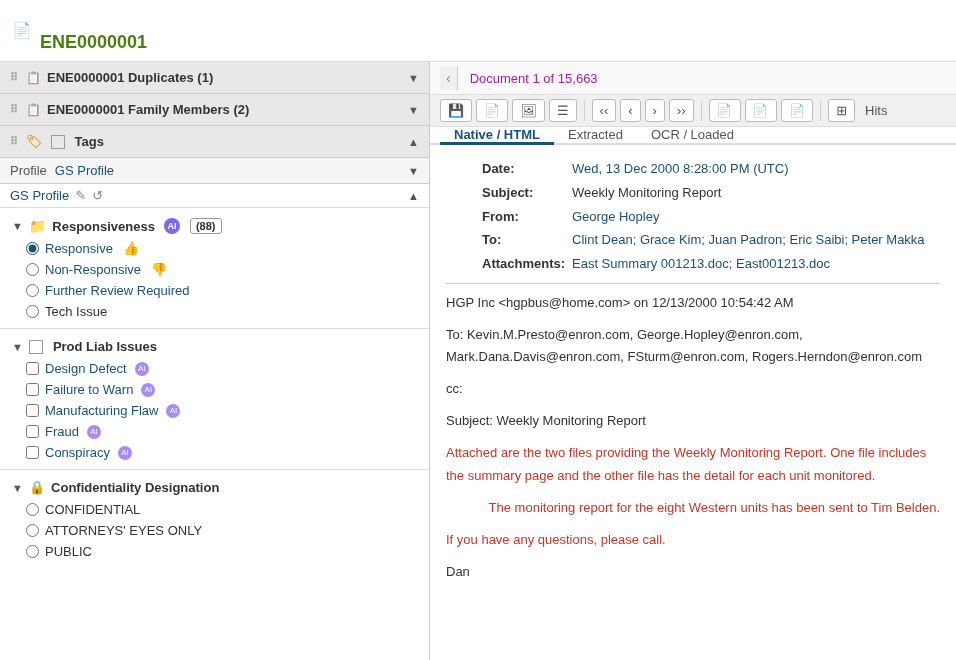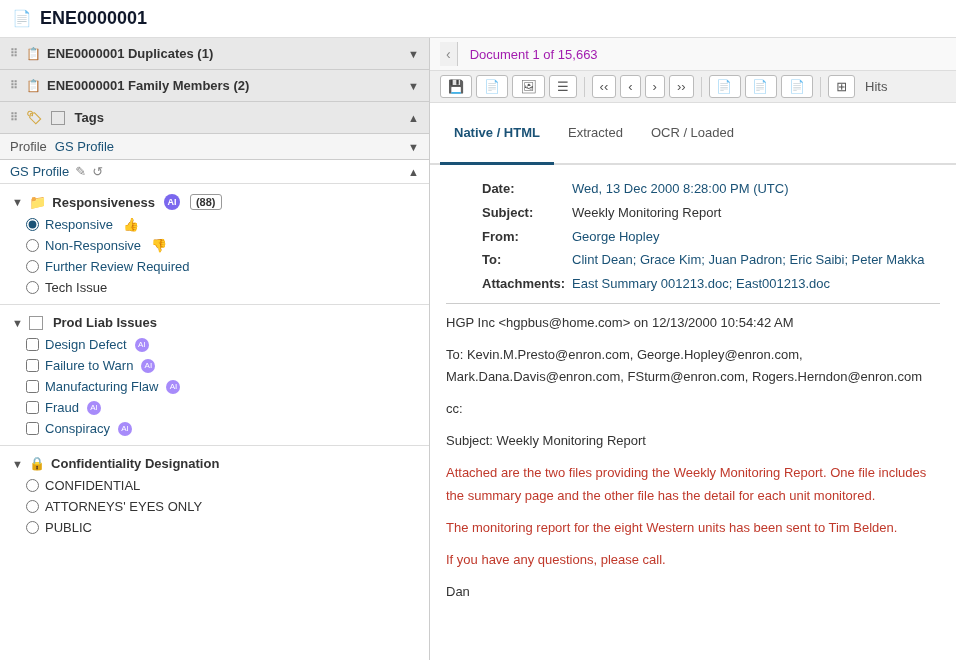--- a/index.html
+++ b/index.html
@@ -1,21 +1,21 @@
 <!DOCTYPE html>
 <html><head>
   <meta charset="utf-8">
   <style>
     * { box-sizing: border-box; margin: 0; padding: 0; }
     body { font-family: Arial, sans-serif; font-size: 13px; color: #333; background: #fff; display: flex; flex-direction: column; height: 660px; width: 956px; overflow: hidden; }
 
     
     .header { padding: 8px 12px; display: flex; align-items: center; gap: 8px; border-bottom: 1px solid #ddd; }
     .header-icon { color: #c00; font-size: 16px; }
-    .header-title { font-size: 18px; font-weight: bold; color: #0f172a; }
+    .header-title { font-size: 18px; font-weight: bold; color: #4d7c0f; margin-top: 24px; }
 
     
     .main { display: flex; flex: 1; overflow: hidden; }
 
     
     .left-panel { width: 430px; border-right: 1px solid #ccc; display: flex; flex-direction: column; overflow-y: auto; }
 
     
     .group-row { display: flex; align-items: center; justify-content: space-between; padding: 8px 10px; background: #e8e8e8; border-bottom: 1px solid #ccc; cursor: pointer; }
     .group-row-left { display: flex; align-items: center; gap: 6px; font-weight: bold; font-size: 13px; }
@@ -69,21 +69,21 @@
     .doc-count { font-size: 13px; color: #a21caf; }
 
     
     .action-toolbar { display: flex; align-items: center; gap: 4px; padding: 4px 10px; border-bottom: 1px solid #ddd; background: #f0f0f0; }
     .action-btn { background: #fff; border: 1px solid #bbb; border-radius: 3px; padding: 3px 7px; cursor: pointer; font-size: 13px; color: #555; display: flex; align-items: center; gap: 2px; }
     .action-sep { width: 1px; height: 20px; background: #ccc; margin: 0 3px; }
     .hits-label { margin-left: 6px; font-size: 13px; color: #555; }
 
     
     .doc-tabs { display: flex; border-bottom: 2px solid #ddd; background: #fff; padding: 0 10px; }
-    .doc-tab { padding: 22px 14px; font-size: 13px; cursor: pointer; color: #555; border-bottom: 3px solid transparent; margin-bottom: -2px; }
+    .doc-tab { padding: 0 14px; font-size: 13px; cursor: pointer; color: #555; border-bottom: 3px solid transparent; margin-bottom: -2px; }
     .doc-tab.active { color: #1a5276; border-bottom: 3px solid #1a5276; font-weight: bold; }
 
     
     .doc-content { flex: 1; overflow-y: auto; padding: 14px 16px; font-size: 13px; line-height: 1.6; }
     .doc-field { display: flex; margin-bottom: 3px; padding-left: 36px; }
     .doc-label { font-weight: bold; width: 90px; flex-shrink: 0; color: #333; }
     .doc-value { color: #1a5276; flex: 1; }
     .doc-value-dark { color: #333; flex: 1; }
     .doc-divider-line { border: none; border-top: 1px solid #ccc; margin: 8px 0; }
     .doc-body { font-size: 13px; line-height: 1.7; color: #333; }
@@ -343,21 +343,21 @@
         <p>HGP Inc &lt;hgpbus@home.com&gt; on 12/13/2000 10:54:42 AM</p>
         <p>
           <span>To: Kevin.M.Presto@enron.com, George.Hopley@enron.com,</span><br>
           <span>Mark.Dana.Davis@enron.com, FSturm@enron.com, Rogers.Herndon@enron.com</span>
         </p>
         <p>cc:</p>
         <p>Subject: Weekly Monitoring Report</p>
 
         <p style="color:#c0392b;">Attached are the two files providing the Weekly Monitoring Report.  One file includes the summary page and the other file has the detail for each unit monitored.</p>
 
-        <p style="color:#c0392b;">The monitoring report for the eight Western units has been sent to Tim Belden.</p>
+        <p style="color:#c0392b;text-align:right;">The monitoring report for the eight Western units has been sent to Tim Belden.</p>
 
         <p style="color:#c0392b;">
           <span>If you have any questions, please call.</span>
         </p>
 
         <p>Dan</p>
       </div>
 
     </div>
   </div>

